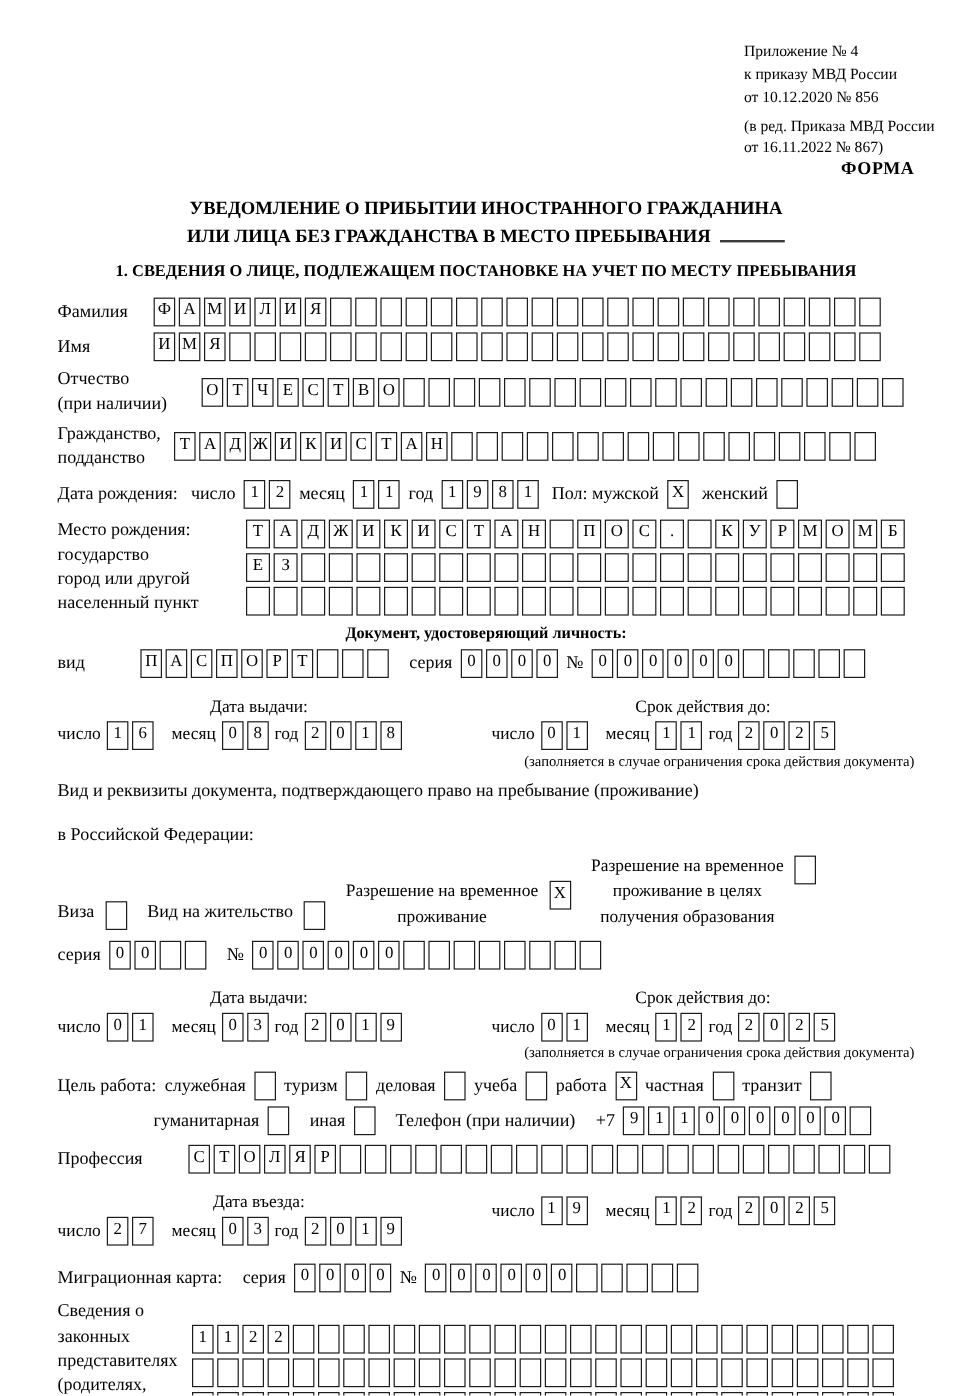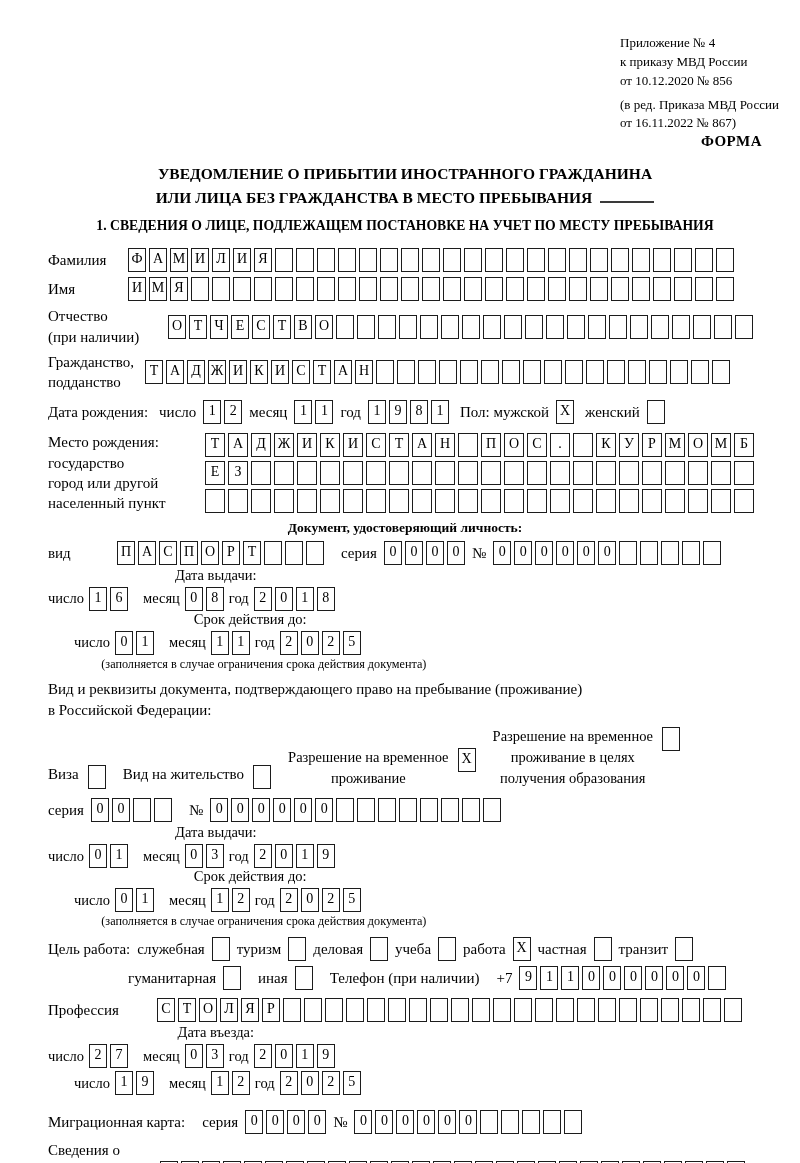--- a/index.html
+++ b/index.html
@@ -31,29 +31,29 @@
   .box {
     width:18px; height:24px; border:1.6px solid #1c1c1c;
     font-size:14px; line-height:20px; text-align:center; flex:0 0 auto;
     display:inline-block; background:#fff;
   }
   .wide .box { width:20px; }
   .bp-rows { display:flex; flex-direction:column; gap:4px; }
 
   .center-head { text-align:center; font-weight:bold; font-size:13.5px; margin-top:7px; }
 
-  .datepair { display:flex; margin-top:2px;flex-direction:column; }
+  .datepair { display:flex; margin-top:16px; }
   .dp-left { width:47%; } .dp-right { width:53%; padding-left:26px; }
   .dp-head { text-align:center; font-size:14.5px; }
   .dp-row { display:flex; align-items:center; gap:5px; margin-top:3px; }
   .dp-row .flabel { font-size:14.5px; }
   .dp-note { font-size:12.2px; margin-top:2px; white-space:nowrap; margin-left:-26px; text-align:right; }
 
   .res-line { font-size:15px; margin-top:9px; }
-  .res-line2 { font-size:15px; margin-top:4px; }
+  .res-line2 { font-size:15px; margin-top:20px; }
   .res-row { display:flex; gap:17px; margin-top:7px; align-items:flex-end; }
   .opt { display:flex; gap:9px; align-items:flex-start; }
   .opt-text { font-size:14.5px; text-align:center; line-height:1.45; }
   .opt .cells { margin-top:1px; }
 
   .legal-note { font-size:12.4px; margin-top:12px; white-space:nowrap; }
 </style>
 </head>
 <body>
 

